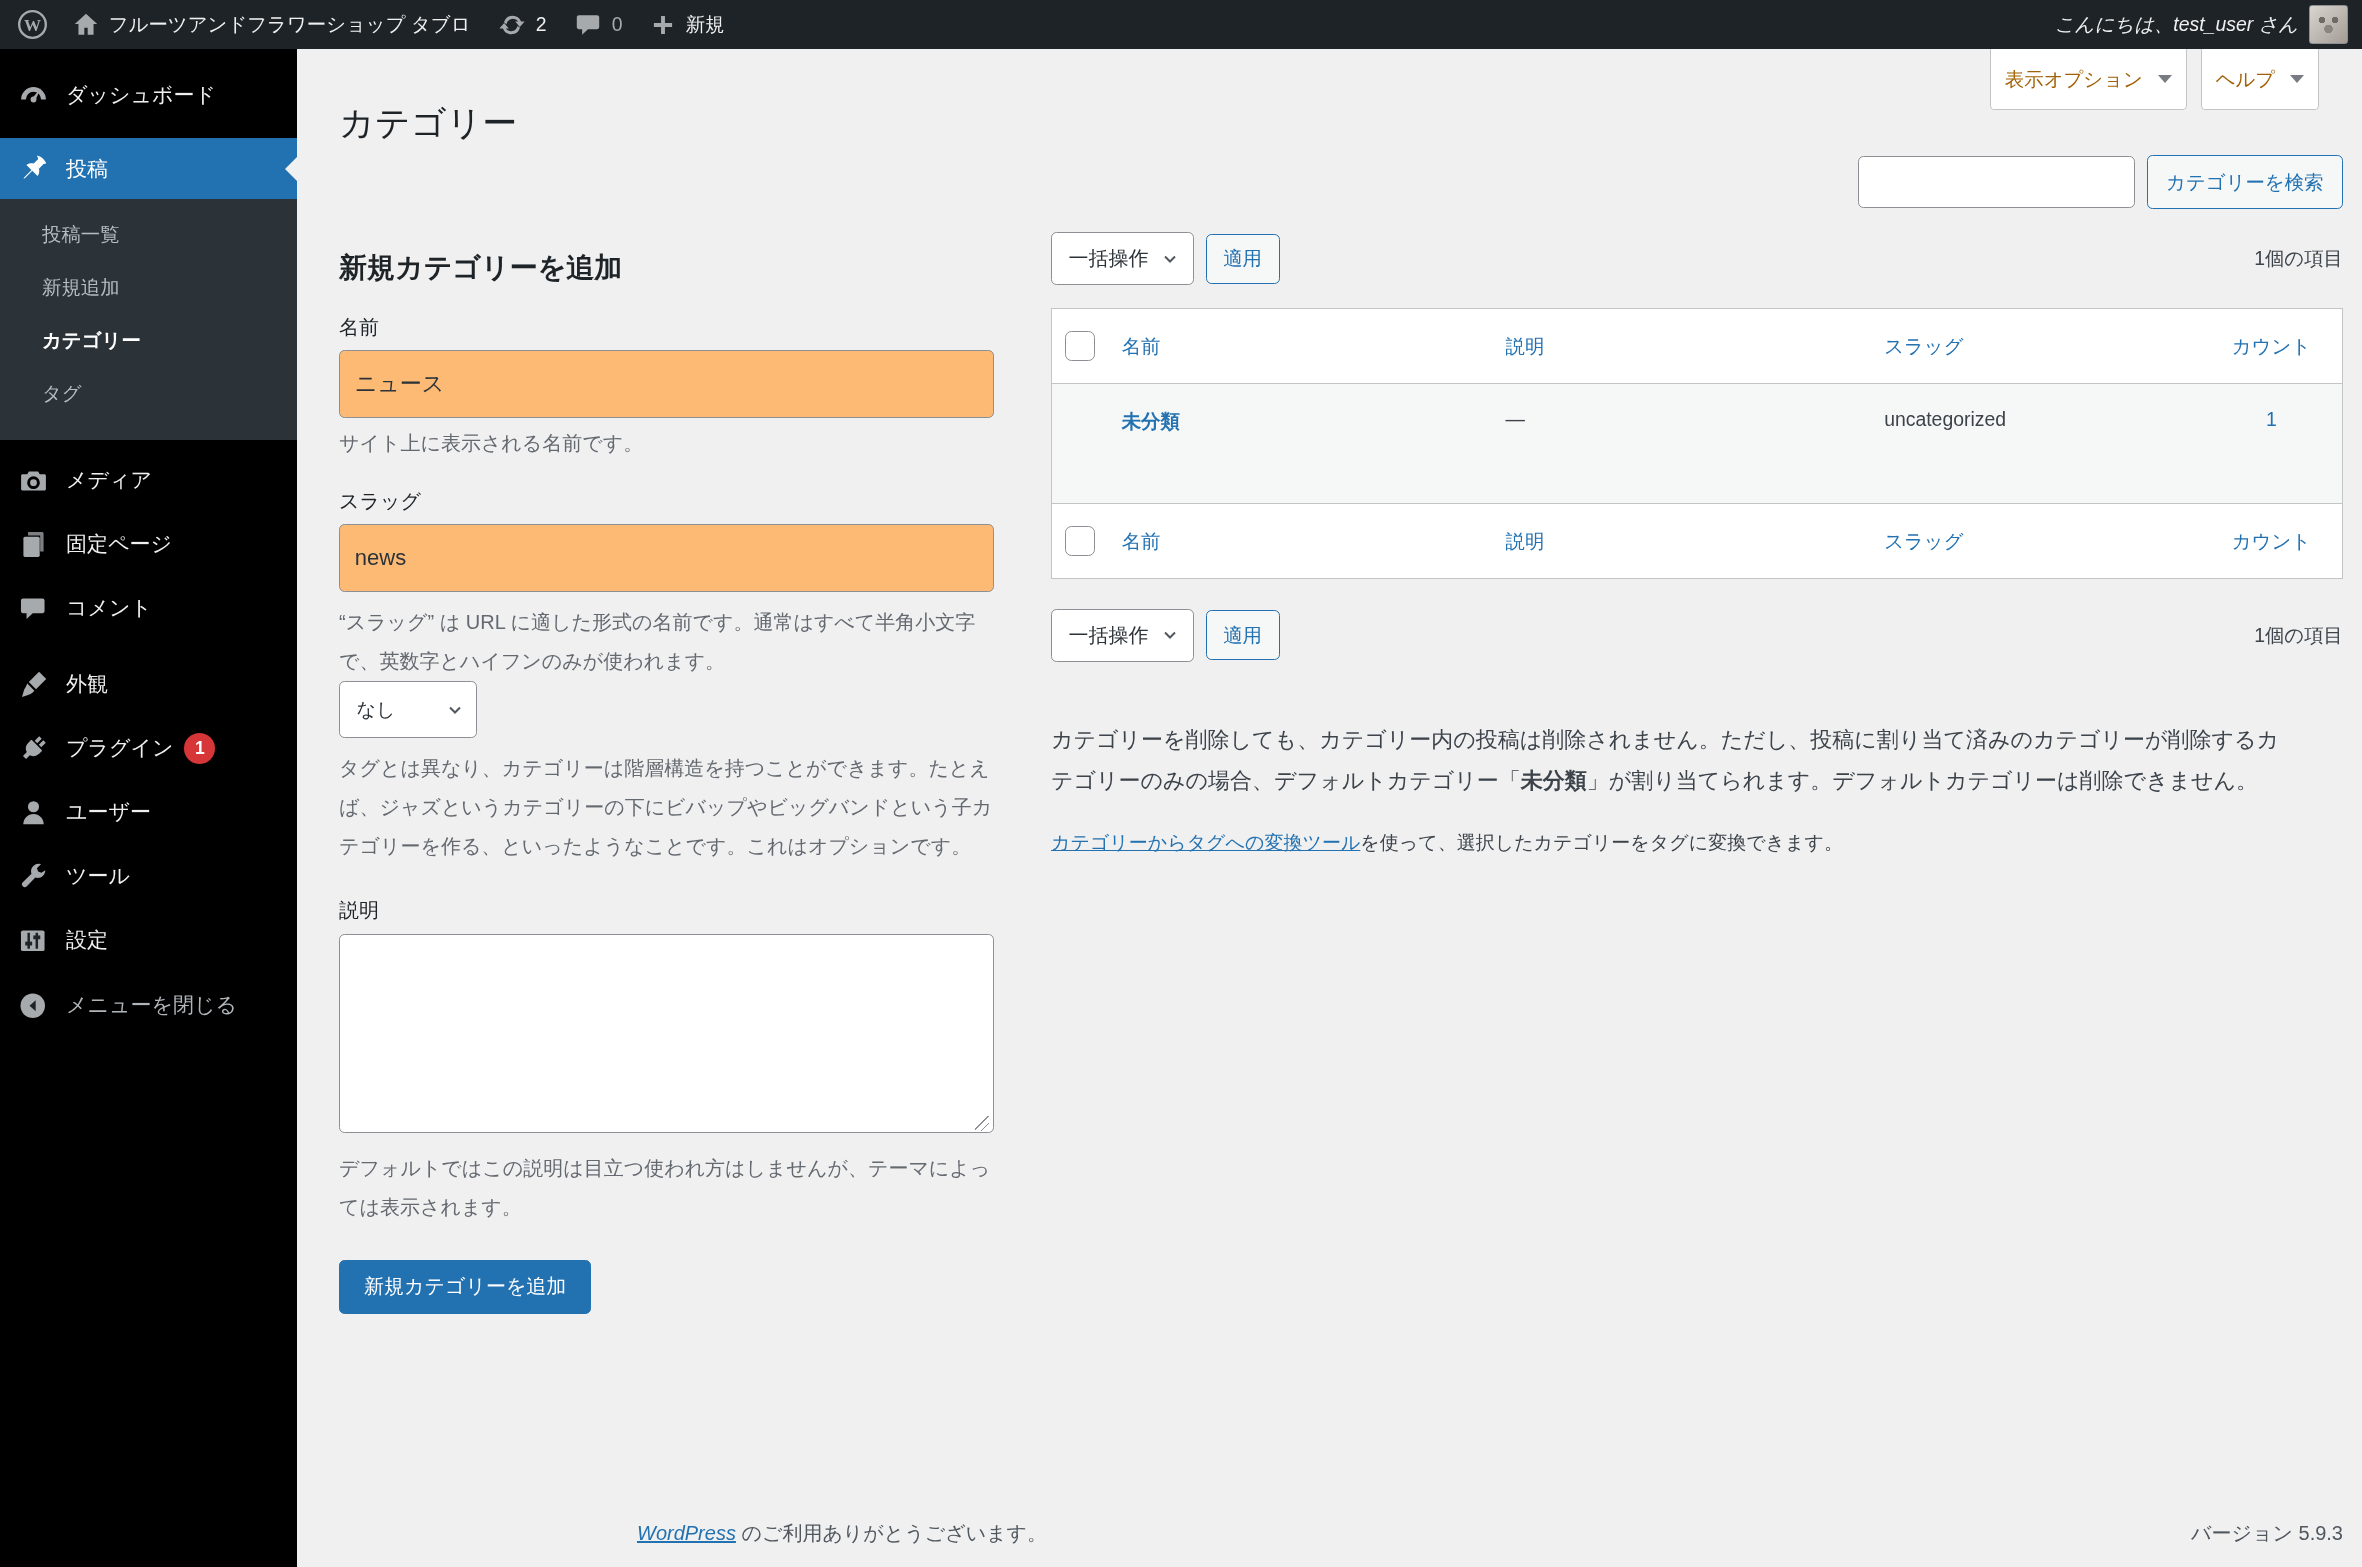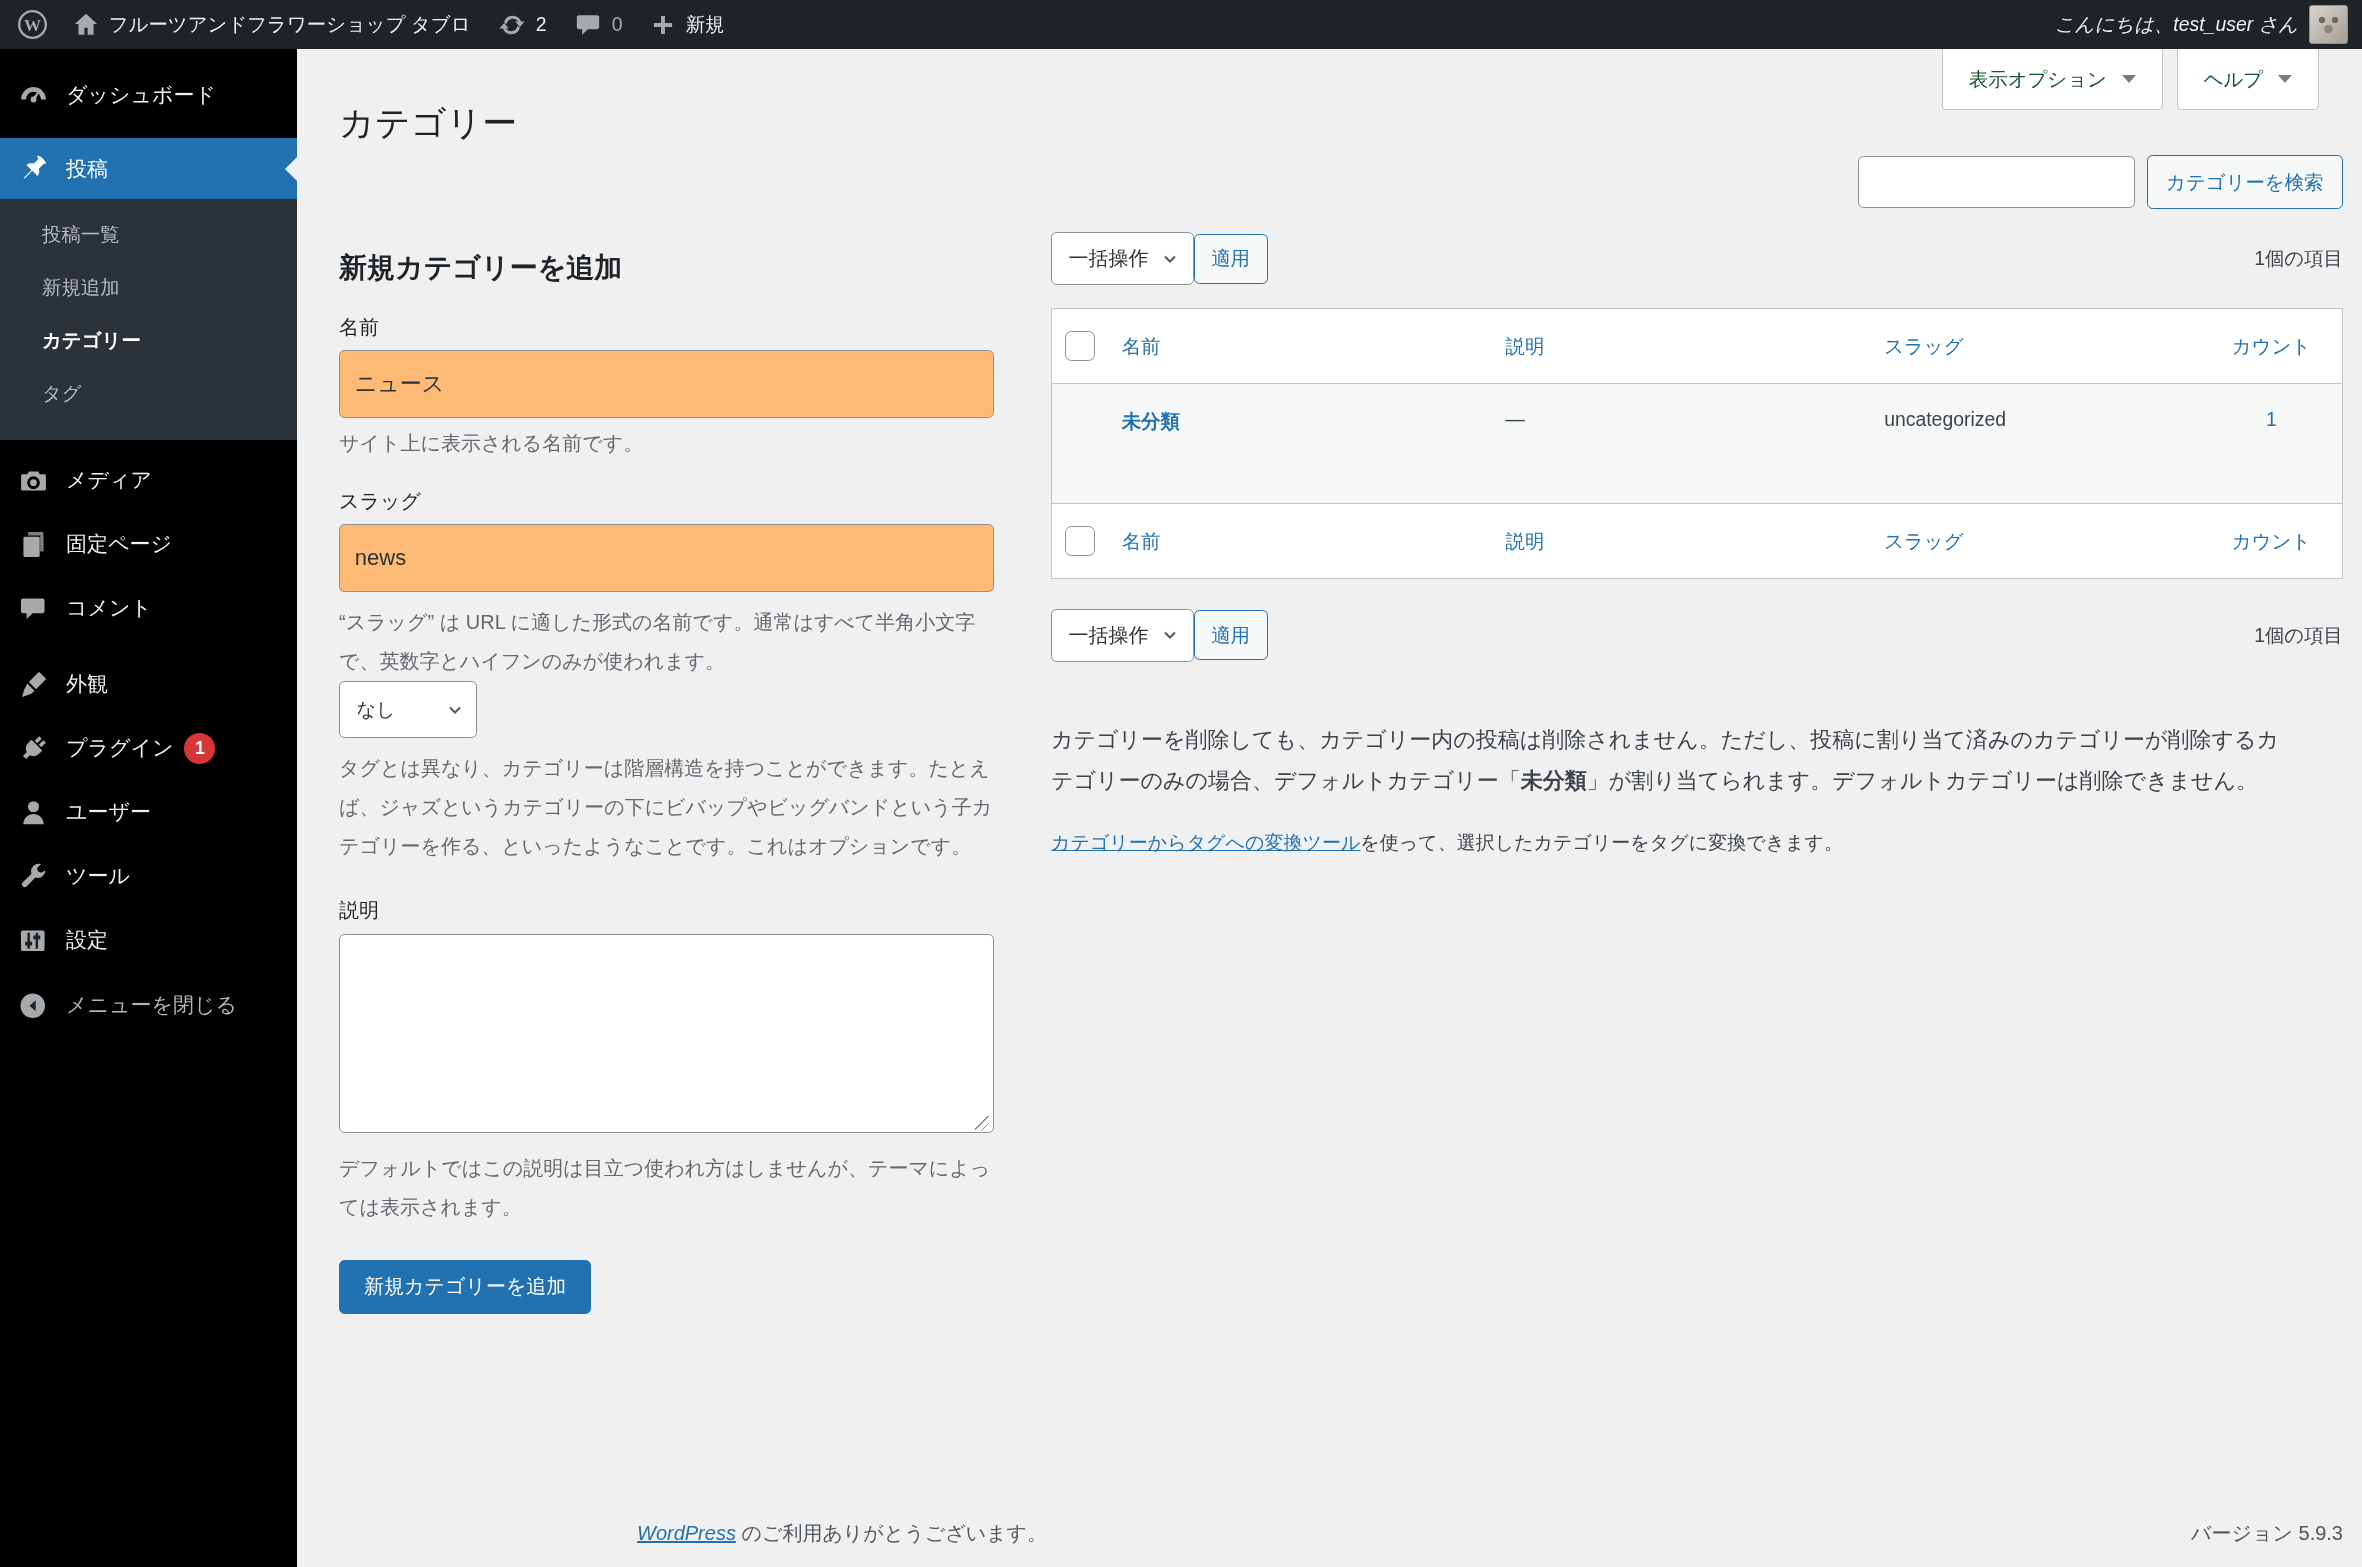--- a/index.html
+++ b/index.html
@@ -58,22 +58,22 @@
     font-size:17.5px; margin-left:11px; font-weight:bold;
   }
   .collapse-item { color:#b0b5ba; margin-top:11px; }
   .collapse-item .micon { color:#a7aaad; }
 
   
   #content { position:absolute; top:49px; left:297px; right:0; bottom:0; }
   .screen-meta { position:absolute; top:0; right:44px; display:flex; gap:14px; z-index:5; }
   .screen-tab {
     background:#fff; border:0.9px solid #c3c4c7; border-top:none;
-    border-radius:0 0 4.6px 4.6px; padding:0 26px; height:61px;
-    display:flex; align-items:center; gap:14.8px; font-size:19.4px; color:#14532d; cursor:pointer;
+    border-radius:0 0 4.6px 4.6px; padding:0 14px; height:61px;
+    display:flex; align-items:center; gap:14.8px; font-size:19.4px; color:#a16207; cursor:pointer;
   }
   .tri-down { width:0; height:0; border:7.4px solid transparent; border-top:8.3px solid #787c82; margin-top:7.4px; }
 
   .wrap { position:relative; padding:0 20px 0 42px; }
   h1.page-title { margin:0; padding-top:53px; font-size:35px; font-weight:400; color:#1d2327; line-height:42px; }
 
   .search-row { display:flex; justify-content:flex-end; align-items:center; gap:12px; margin-top:11px; }
   .search-input {
     width:277px; height:52px; background:#fff; border:0.9px solid #8c8f94; border-radius:5.5px;
     font-size:21px; padding:0 13px; font-family:inherit;
@@ -112,21 +112,21 @@
     content:""; position:absolute; right:4.6px; bottom:6.5px; width:14.8px; height:14.8px;
     background:
       linear-gradient(135deg, transparent 0 44%, #8c8f94 44% 50%, transparent 50% 69%, #8c8f94 69% 75%, transparent 75%);
   }
   .btn-primary {
     margin-top:33px; background:#2271b1; color:#fff; border:0.9px solid #2271b1; border-radius:5.5px;
     height:54px; padding:0 24px; font-size:20px; cursor:pointer; font-family:inherit;
   }
 
   
-  .bulk-row { display:flex; align-items:center; }
+  .bulk-row { display:flex; align-items:center; gap:12px; }
   .bulk-select {
     position:relative; height:53px; background:#fff; border:0.9px solid #8c8f94; border-radius:5.5px;
     display:flex; align-items:center; padding:0 44px 0 16.6px; font-size:20px; color:#2c3338; cursor:pointer;
   }
   .bulk-select .chev { position:absolute; right:13px; top:50%; transform:translateY(-50%); color:#50575e; }
   .items-count { margin-left:auto; font-size:19.4px; color:#3c434a; }
 
   table.list-table {
     width:100%; margin-top:23px; border-collapse:collapse; background:#fff;
     border:0.9px solid #c3c4c7; font-size:19.4px;

